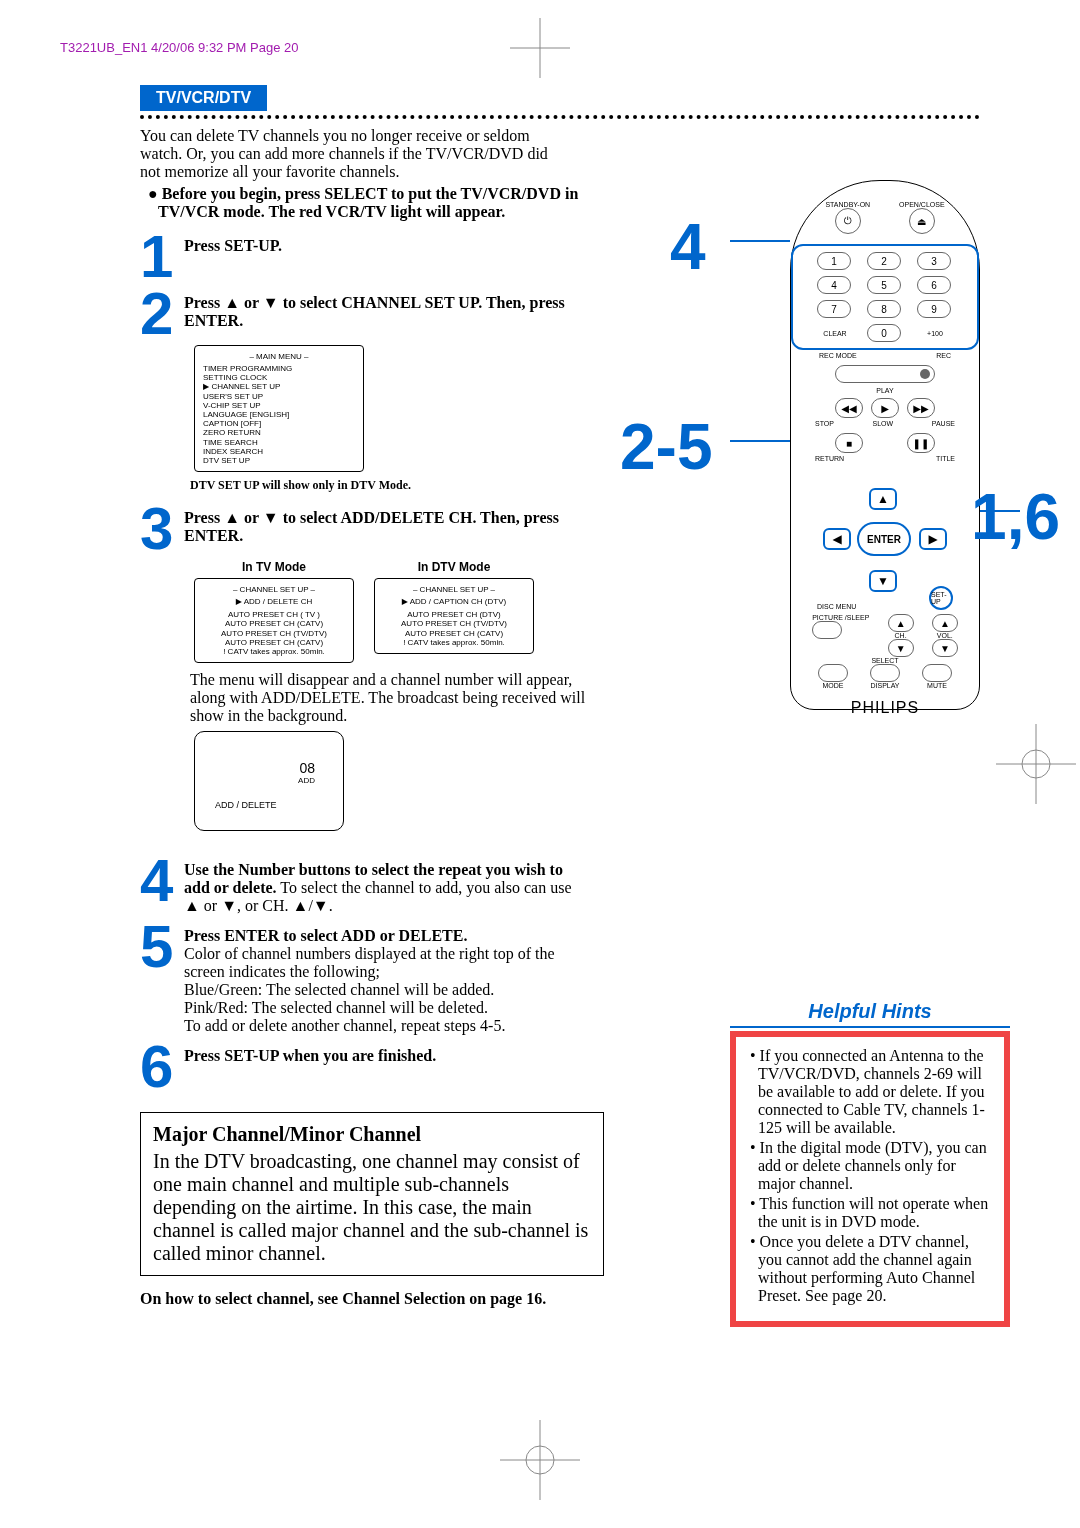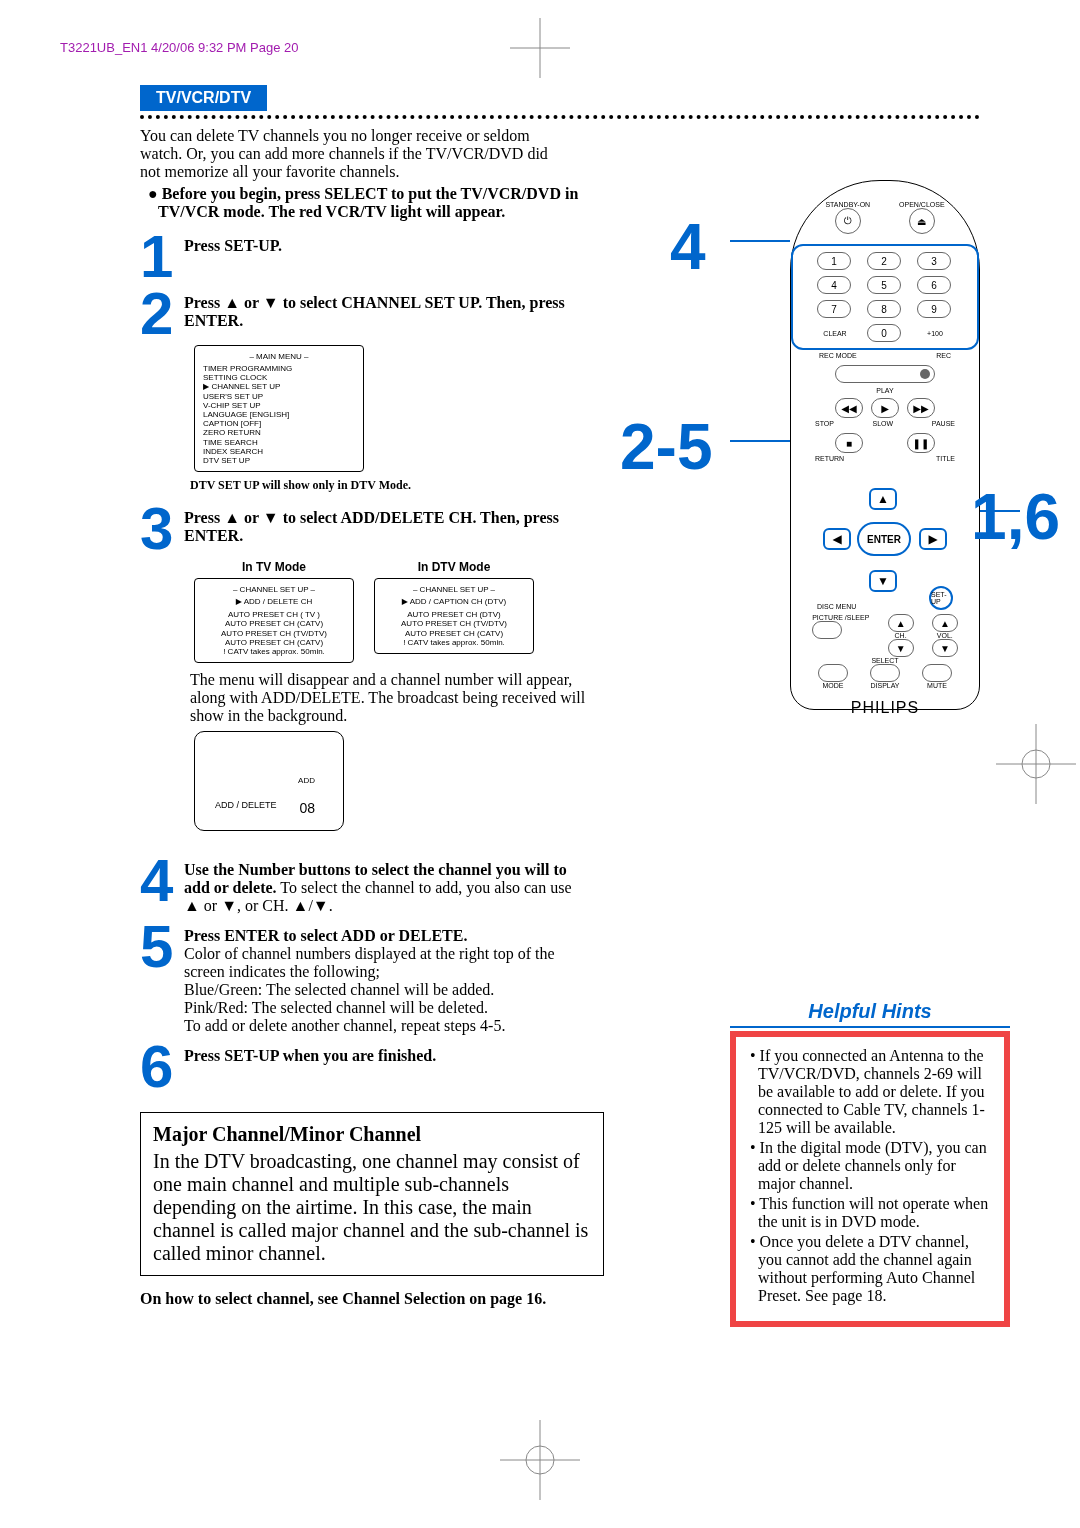--- a/index.html
+++ b/index.html
@@ -115,21 +115,21 @@
   }
   .small-screen {
     border: 1px solid #000;
     border-radius: 10px;
     width: 150px;
     height: 100px;
     margin-left: 54px;
     position: relative;
     font-family: Arial, sans-serif;
   }
-  .small-screen .ch { position: absolute; top: 28px; right: 28px; font-size: 14px; margin-top: 40px; }
+  .small-screen .ch { position: absolute; top: 28px; right: 28px; font-size: 14px; }
   .small-screen .add { position: absolute; top: 44px; right: 28px; font-size: 8px; }
   .small-screen .label { position: absolute; bottom: 20px; left: 20px; font-size: 9px; }
   .remote-diagram {
     position: absolute;
     top: 180px;
     right: 70px;
     width: 260px;
     font-family: Arial, sans-serif;
   }
   .remote-body {
@@ -308,21 +308,21 @@
       <div class="ch">08</div>
       <div class="add">ADD</div>
       <div class="label">ADD / DELETE</div>
     </div>
 
     <div style="height:24px"></div>
 
     <div class="step-row">
       <div class="step-num">4</div>
       <div class="step-body">
-        <b>Use the Number buttons to select the channel you will to add or delete.</b>
+        <b>Use the Number buttons to select the repeat you wish to add or delete.</b>
         <span> To select the channel to add, you also can use ▲ or ▼, or CH. ▲/▼.</span>
       </div>
     </div>
 
     <div class="step-row">
       <div class="step-num">5</div>
       <div class="step-body">
         <b>Press ENTER to select ADD or DELETE.</b><br>
         <span>Color of channel numbers displayed at the right top of the screen indicates the following;</span><br>
         <span>Blue/Green: The selected channel will be added.</span><br>
@@ -446,21 +446,21 @@
   </div>
 
   
   <div class="helpful">
     <div class="helpful-title">Helpful Hints</div>
     <div class="helpful-box">
       <ul>
         <li>If you connected an Antenna to the TV/VCR/DVD, channels 2-69 will be available to add or delete. If you connected to Cable TV, channels 1-125 will be available.</li>
         <li>In the digital mode (DTV), you can add or delete channels only for major channel.</li>
         <li>This function will not operate when the unit is in DVD mode.</li>
-        <li>Once you delete a DTV channel, you cannot add the channel again without performing Auto Channel Preset. See page 18.</li>
+        <li>Once you delete a DTV channel, you cannot add the channel again without performing Auto Channel Preset. See page 20.</li>
       </ul>
     </div>
   </div>
 
   
   <svg width="60" height="60" style="position:absolute;top:18px;left:510px">
     <line x1="30" y1="0" x2="30" y2="60" stroke="#888"></line>
     <line x1="0" y1="30" x2="60" y2="30" stroke="#888"></line>
   </svg>
   <svg width="80" height="80" style="position:absolute;top:1420px;left:500px">

